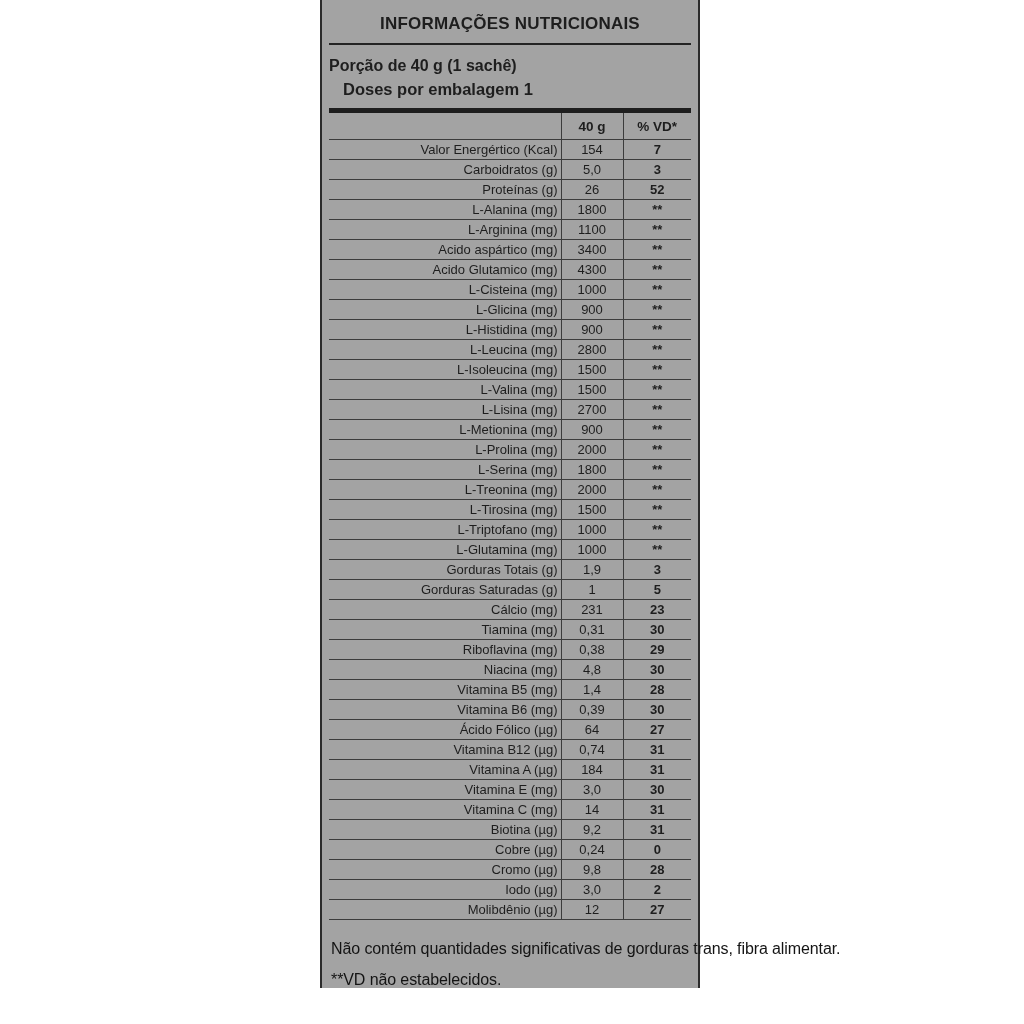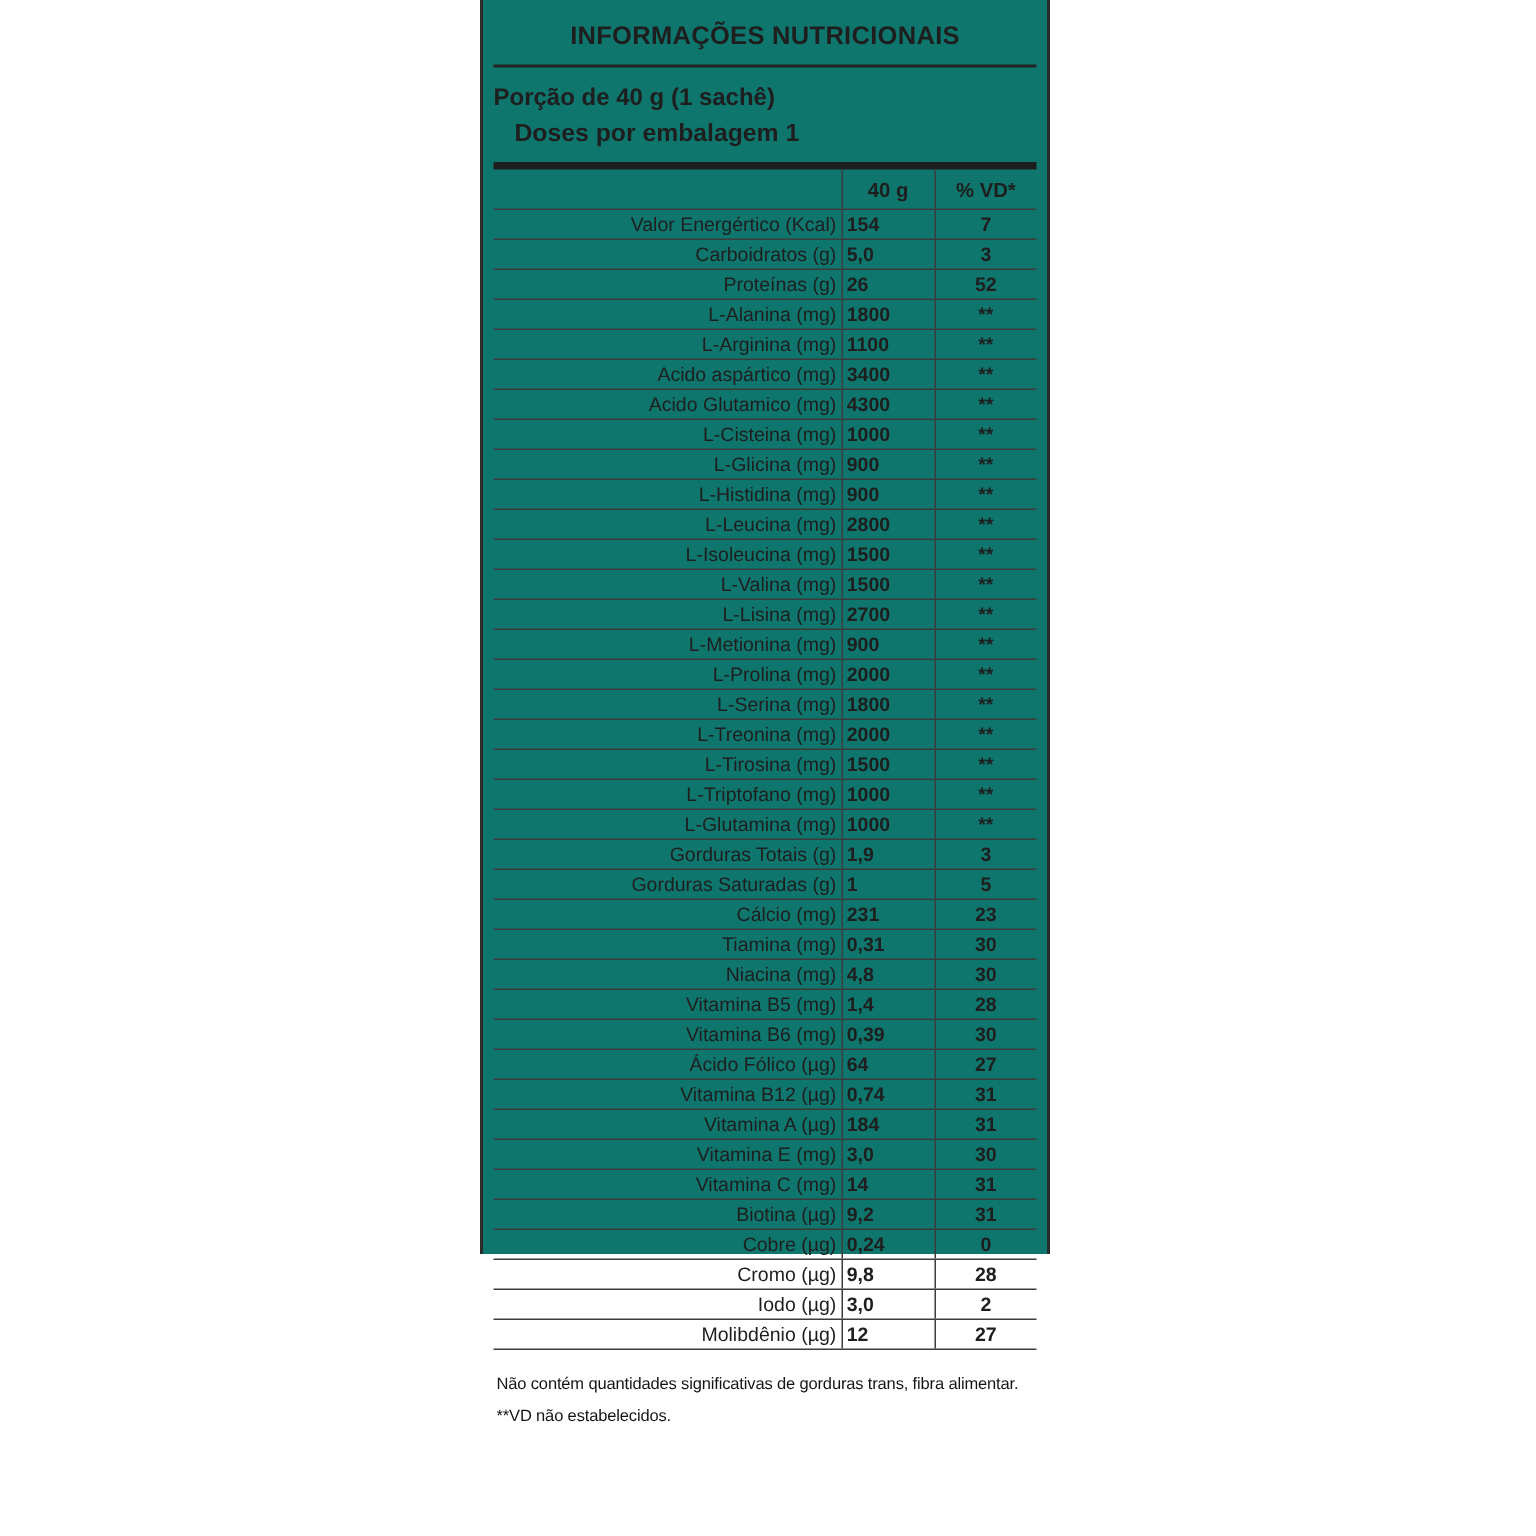--- a/index.html
+++ b/index.html
@@ -13,26 +13,26 @@
     position: relative;
     font-family: "Liberation Sans", sans-serif;
     color: #1e1e1e;
     -webkit-font-smoothing: antialiased;
   }
   .label-panel {
     position: absolute;
     left: 320px;
     top: 0;
     width: 380px;
-    height: 836px;
+    height: 988px;
     box-sizing: border-box;
     border-left: 2px solid #2b2b2b;
     border-right: 2px solid #2b2b2b;
     padding: 12px 7px 0 7px;
-    background: #0f766e;
+    background: #a3a3a3;
   }
   .title {
     font-size: 17px;
     font-weight: 700;
     text-align: center;
     letter-spacing: 0.2px;
     margin: 2px 0 9px 0;
   }
   .title-rule {
     border: none;
@@ -74,35 +74,34 @@
     text-align: center;
     vertical-align: middle;
   }
   td.name {
     text-align: right;
   }
   tr.indent td.name {
     padding-left: 15px;
   }
   td.amount, th.amount {
-    text-align: left;
+    text-align: center;
     border-left: 1px solid #3c3c3c;
-    font-weight: bold;
   }
   td.vd, th.vd {
     text-align: center;
     border-left: 1px solid #3c3c3c;
     font-weight: 700;
   }
   .footnotes {
     margin-top: 13px;
     padding-left: 2px;
   }
   .footnote {
-    font-size: 11px;
+    font-size: 16px;
     line-height: 1.95;
     letter-spacing: -0.1px;
     white-space: nowrap;
     color: #141414;
   }
 </style>
 </head>
 <body>
 
 <div class="label-panel">
@@ -248,20 +247,25 @@
     <td class="name">Cálcio (mg)</td>
     <td class="amount">231</td>
     <td class="vd">23</td>
   </tr>
         <tr>
     <td class="name">Tiamina (mg)</td>
     <td class="amount">0,31</td>
     <td class="vd">30</td>
   </tr>
         <tr>
+    <td class="name">Riboflavina (mg)</td>
+    <td class="amount">0,38</td>
+    <td class="vd">29</td>
+  </tr>
+        <tr>
     <td class="name">Niacina (mg)</td>
     <td class="amount">4,8</td>
     <td class="vd">30</td>
   </tr>
         <tr>
     <td class="name">Vitamina B5 (mg)</td>
     <td class="amount">1,4</td>
     <td class="vd">28</td>
   </tr>
         <tr>

